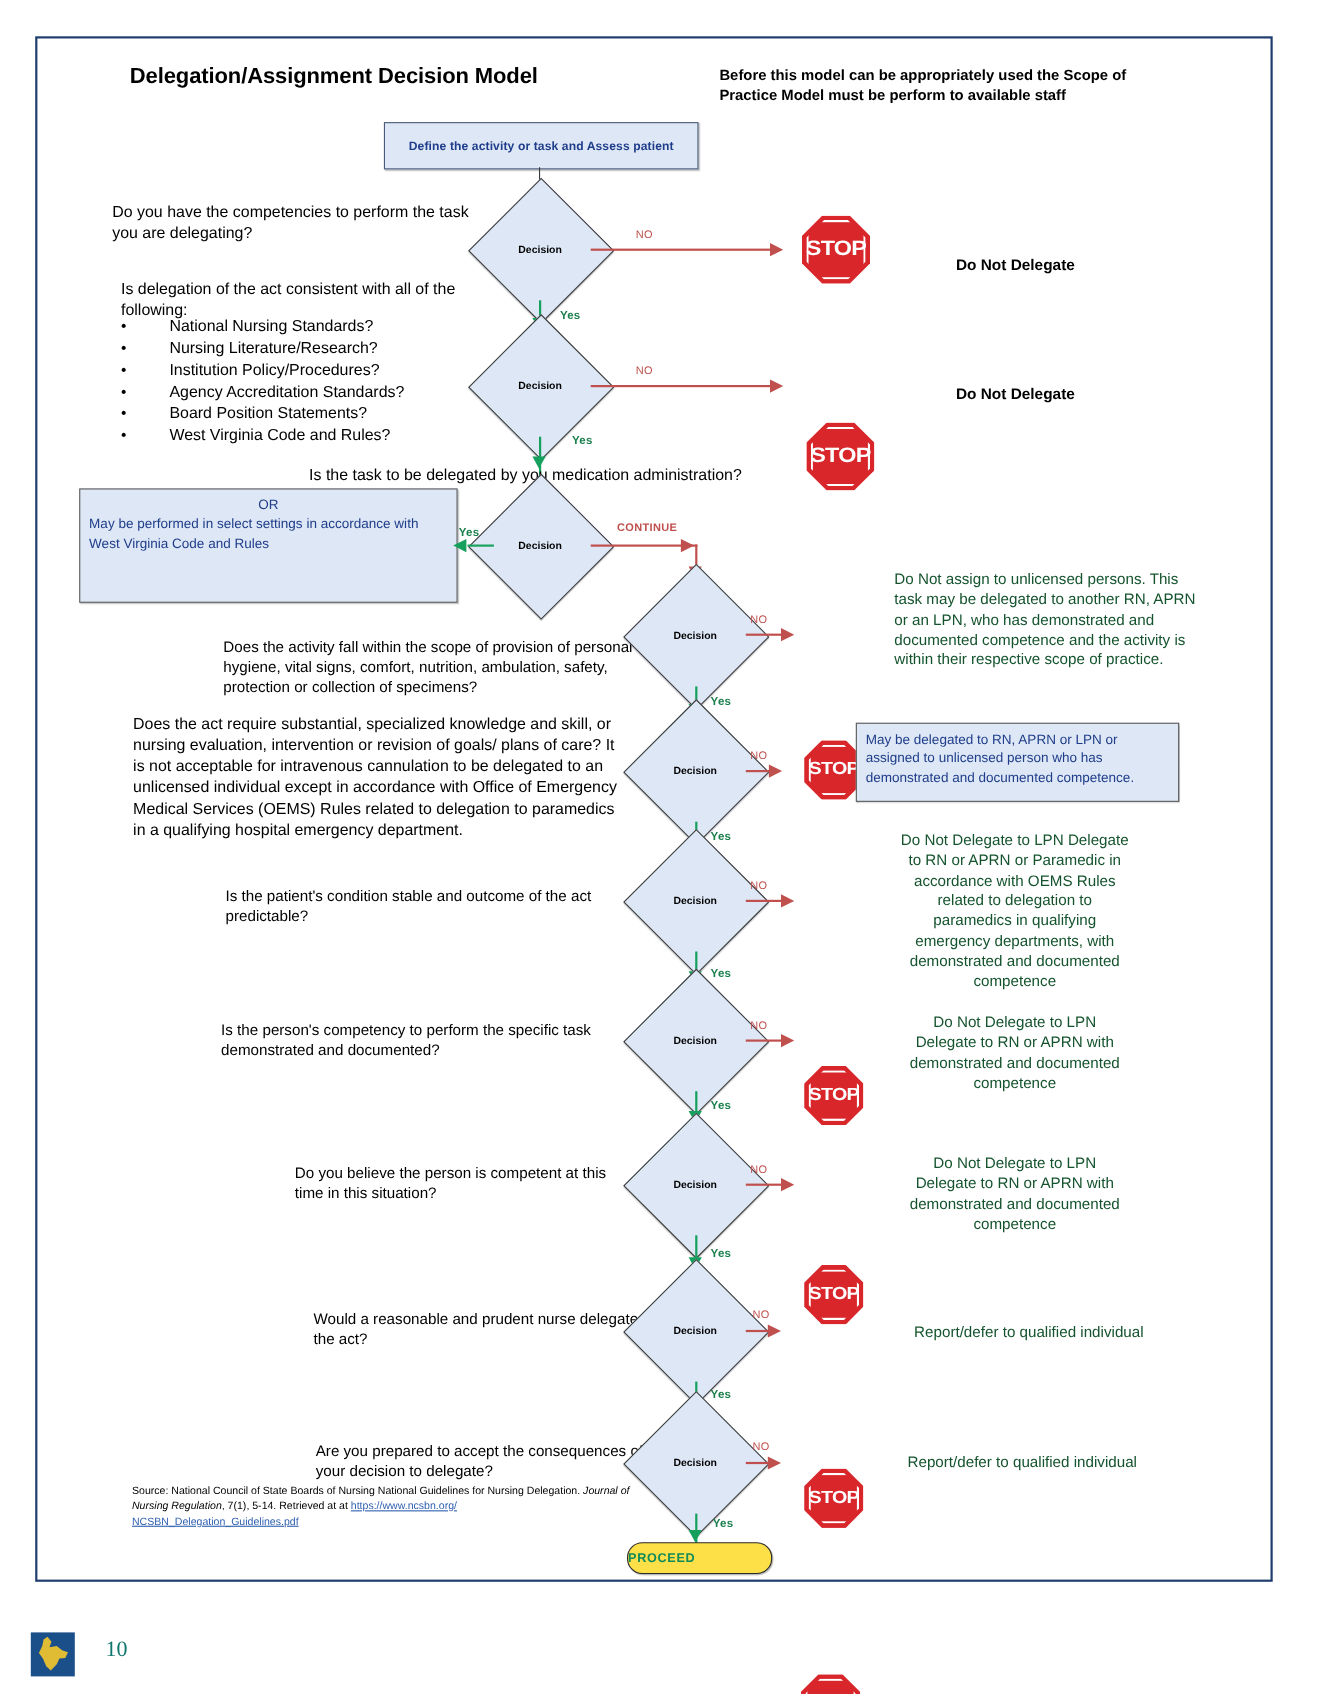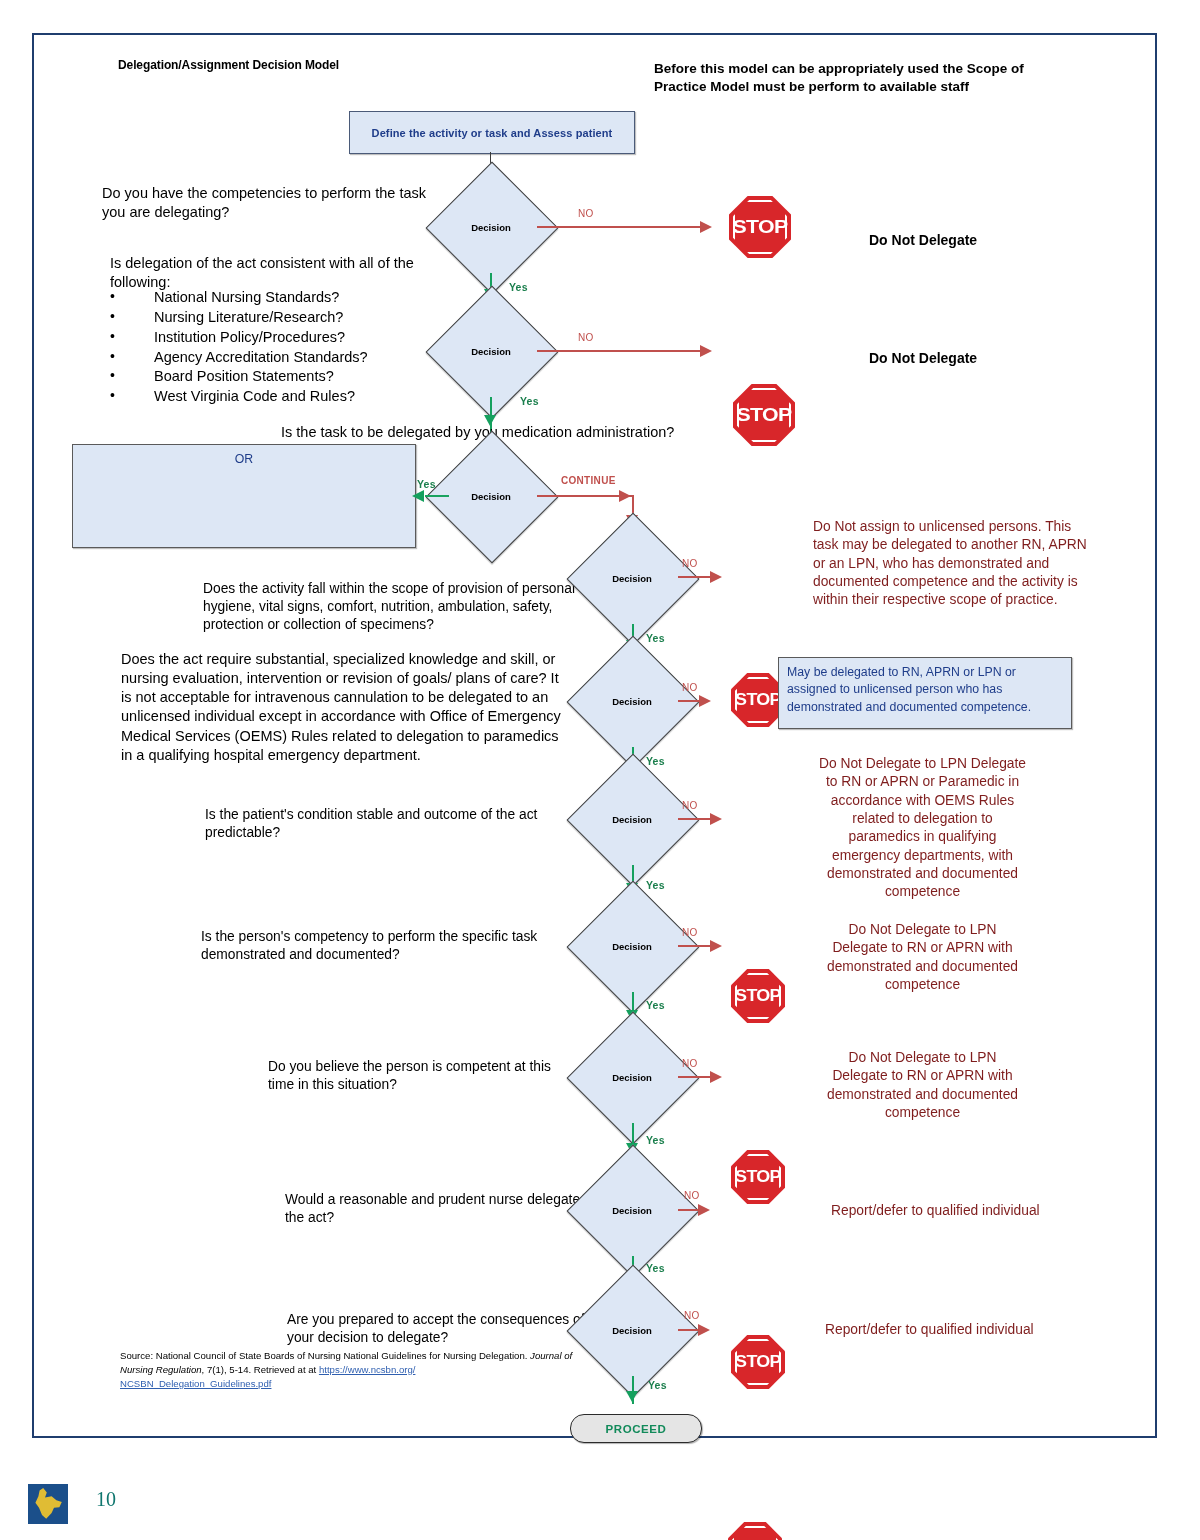--- a/index.html
+++ b/index.html
@@ -13,21 +13,21 @@
   .page-border{
     position:absolute;left:32px;top:33px;width:1125px;height:1405px;
     border:2px solid #1f3d6e;
     box-sizing:border-box;
   }
   .abs{position:absolute;}
 
   
   .title{
     left:118px;top:58px;width:520px;
-    font-size:12px;font-weight:bold;color:#000;
+    font-size:20px;font-weight:bold;color:#000;
     letter-spacing:-0.1px;
   }
   .subtitle{
     left:654px;top:60px;width:420px;
     font-size:13.5px;font-weight:bold;color:#000;line-height:1.35;
   }
 
   
   .startbox{
     left:349px;top:111px;width:284px;height:41px;
@@ -48,23 +48,23 @@
   }
   .dwrap{width:92px;height:92px;}
   .dlabel{
     position:absolute;left:0;top:0;width:92px;height:92px;
     display:flex;align-items:center;justify-content:center;
     font-size:9.5px;font-weight:bold;color:#000;
   }
 
   .proceed{
     left:570px;top:1402px;width:130px;height:27px;
-    background:#e5e5e5;border:1.5px solid #2b2b2b;border-radius:14px;
+    background:#fde047;border:1.5px solid #2b2b2b;border-radius:14px;
     box-shadow:1px 1px 1px rgba(0,0,0,.3);
-    display:flex;align-items:center;justify-content:center;margin-top:12px;
+    display:flex;align-items:center;justify-content:flex-start;
   }
   .proceed span{font-size:11.5px;font-weight:bold;color:#128a5a;letter-spacing:.6px;}
 
   
   .vline{width:1.6px;background:#15a05e;}
   .vline.blk{background:#3a3a3a;width:1.3px;}
   .hline{height:1.6px;background:#c0504d;}
   .hline.grn{background:#1aa35f;}
   .vline.red{background:#c0504d;}
 
@@ -107,21 +107,21 @@
     color:#fff;font-family:"Liberation Sans", sans-serif;
     font-weight:bold;font-size:19px;letter-spacing:-0.6px;
     transform:scaleX(1.12);
   }
   .stop.sm{width:54px;height:54px;}
   .stop.sm .txt{font-size:16px;}
 
   
   .q{font-size:14.5px;color:#000;line-height:1.32;}
   .q.sm{font-size:13.8px;}
-  .note{font-size:13.8px;color:#7f1d1d;line-height:1.33;}
+  .note{font-size:13.8px;color:#14532d;line-height:1.33;}
   .note.center{text-align:center;}
 
   
   .blist{list-style:none;margin:0;padding:0;}
   .blist li{
     font-size:14.5px;line-height:1.37;color:#000;position:relative;padding-left:54px;
   }
   .blist li:before{
     content:"\2022";position:absolute;left:10px;top:-1px;font-size:14px;
   }
@@ -222,20 +222,21 @@
 <div class="abs bold-lbl" style="left:869px;top:350px;">Do Not Delegate</div>
 
 <div class="abs vline" style="left:490px;top:397px;height:60px;"></div>
 <div class="abs arrow-down" style="left:484px;top:415px;"></div>
 <div class="abs lbl-yes" style="left:520px;top:395px;">Yes</div>
 
 <div class="abs q" style="left:281px;top:423px;width:520px;">Is the task to be delegated by you medication administration?</div>
 
 <div class="abs callout" style="left:72px;top:444px;width:344px;height:104px;">
   <div class="cl ctr">OR</div>
+  <div class="cl">May be performed in select settings in accordance with West Virginia Code and Rules</div>
 </div>
 
 <div class="abs dwrap" style="left:445px;top:450px;">
   <div class="diamond"></div>
   <div class="dlabel">Decision</div>
 </div>
 
 <div class="abs hline grn" style="left:425px;top:495px;width:24px;"></div>
 <div class="abs arrow-left" style="left:412px;top:490px;"></div>
 <div class="abs lbl-yes" style="left:417px;top:478px;">Yes</div>

